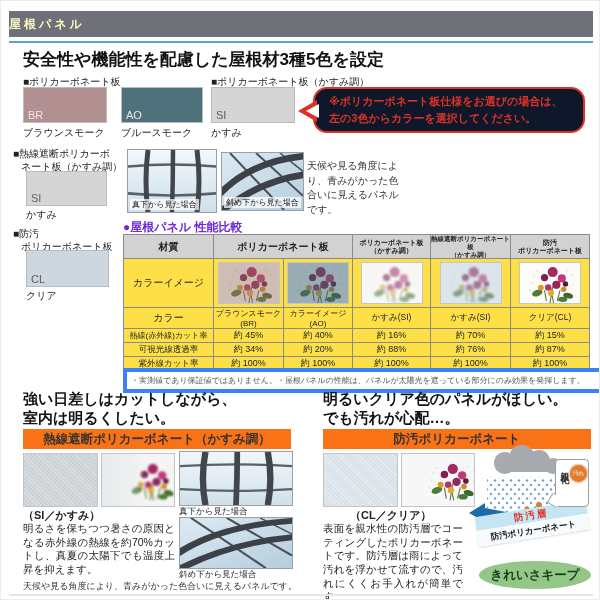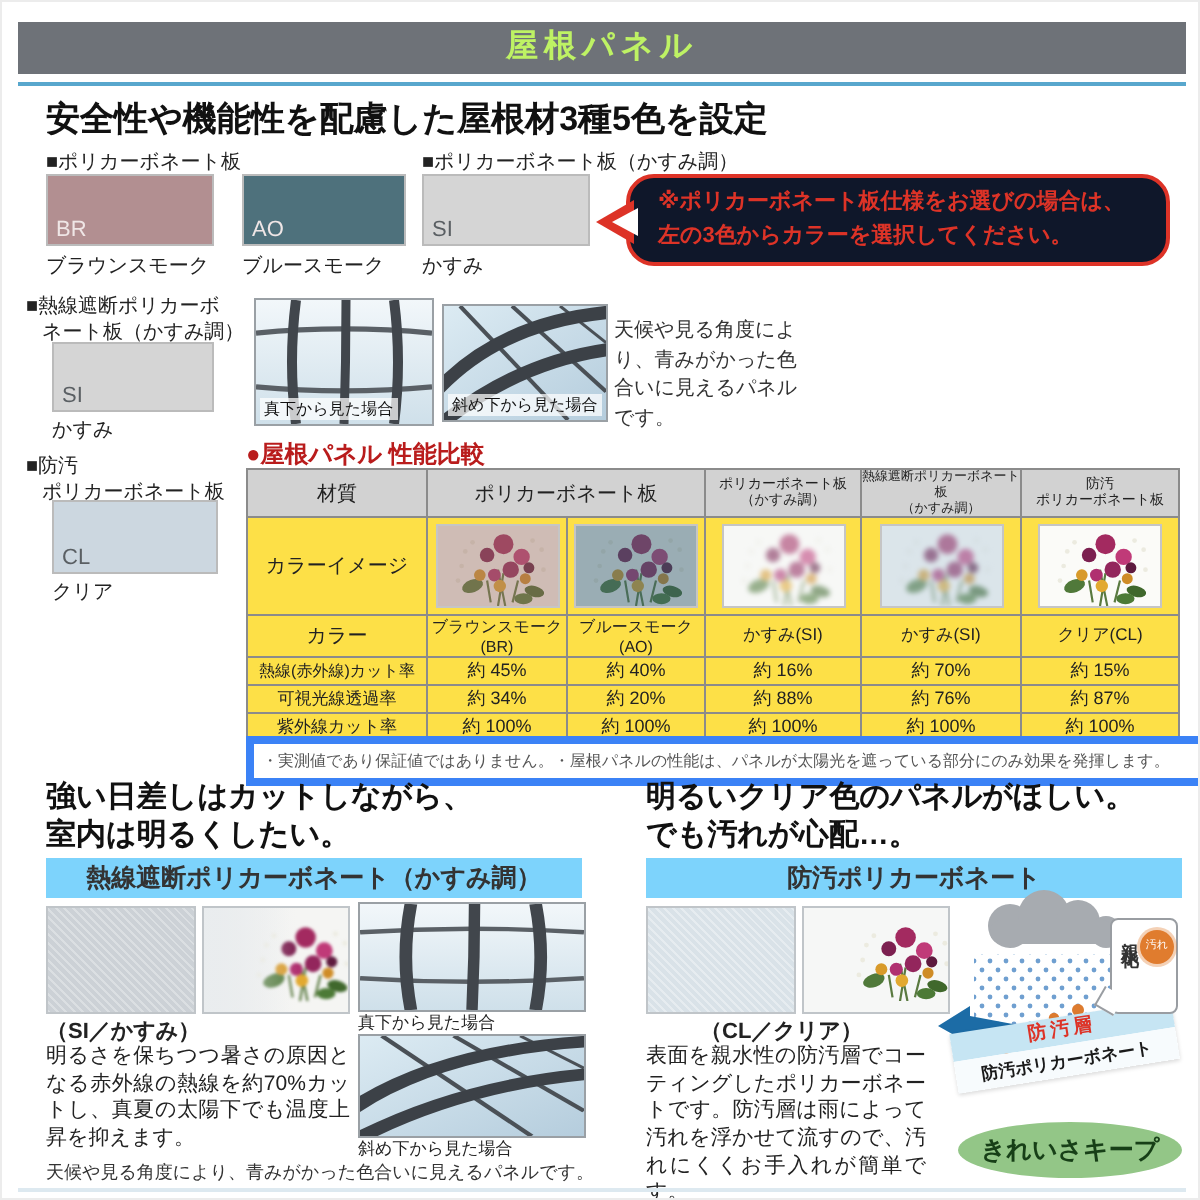--- a/index.html
+++ b/index.html
@@ -1,22 +1,22 @@
 <!DOCTYPE html>
 <html><head>
 <meta charset="utf-8">
 <style>
   html,body{margin:0;padding:0;background:#fff;}
   .page{position:relative;width:600px;height:600px;background:#ffffff;overflow:hidden;
         font-family:"Liberation Sans","DejaVu Sans",sans-serif;color:#222;border:1px solid #ececec;box-sizing:border-box;}
   .abs{position:absolute;}
 
   
-  .hdr{left:8px;top:10px;width:584px;height:26px;background:#6e7278;color:#bef264;
-       font-size:16px;font-weight:bold;text-align:center;line-height:26px;letter-spacing:3px;}
+  .hdr{left:8px;top:10px;width:584px;height:26px;background:#6e7278;color:#fef9c3;
+       font-size:12px;font-weight:bold;line-height:26px;letter-spacing:3px;}
   .hdr-line{left:8px;top:40px;width:584px;height:2px;background:#58a7cd;}
   .main-title{left:22px;top:47px;font-size:17px;font-weight:bold;color:#111;}
 
   
   .sec-label{font-size:10px;font-weight:normal;color:#222;line-height:1.3;}
   .swatch{position:absolute;box-sizing:border-box;border:1px solid #bbb;}
   .swatch .code{position:absolute;left:4px;bottom:1px;font-size:11px;}
   .code-light{color:#efe6e6;} .code-dark{color:#5a5f63;}
   .swatch-name{font-size:10px;color:#222;}
 
@@ -29,42 +29,42 @@
   .callout::after{content:"";position:absolute;left:-9px;top:15px;border-top:7px solid transparent;
            border-bottom:7px solid transparent;border-right:13px solid #fff;}
 
   
   .imgbox{position:absolute;border:1px solid #9aa0a5;overflow:hidden;background:#dfe9f0;}
   .imgbox svg{display:block;width:100%;height:100%;}
   .img-label{position:absolute;left:2px;bottom:2px;font-size:8px;color:#111;background:rgba(255,255,255,.72);padding:0 2px;white-space:nowrap;}
   .heat-note{left:306px;top:158px;width:92px;font-size:10px;line-height:1.45;color:#333;}
 
   
-  .tbl-title{left:122px;top:218px;font-size:12px;font-weight:bold;color:#b91c1c;}
+  .tbl-title{left:122px;top:218px;font-size:12px;font-weight:bold;color:#6d28d9;}
   .tbl-wrap{left:122px;top:233px;}
   table{border-collapse:collapse;table-layout:fixed;width:466px;}
   td{border:1px solid #8b8b8b;text-align:center;vertical-align:middle;padding:0;color:#222;background:#fde047;overflow:hidden;}
   td.th{background:#d2d2d2;}
-  tr.h-head{height:21px;} tr.h-img{height:48px;} tr.h-color{height:13px;} tr.h-perf{height:13px;} tr.h-cert{height:14px;}
+  tr.h-head{height:21px;font-weight:bold;} tr.h-img{height:48px;} tr.h-color{height:13px;} tr.h-perf{height:13px;} tr.h-cert{height:14px;}
   .f10{font-size:10px;} .f9{font-size:9px;} .f85{font-size:8.5px;} .f8{font-size:8px;} .f7{font-size:7px;line-height:1.15;} .f65{font-size:6.5px;line-height:1.2;}
   .note-box{left:122px;top:367px;width:518px;box-sizing:border-box;border:4px solid #3b82f6;background:#fff;
             font-size:8px;color:#555;padding:3px 4px;white-space:nowrap;}
 
   
   .fimg{position:relative;width:60px;height:40px;margin:3px auto;background:#fbfbf8;overflow:hidden;border:1px solid #c5c5c5;}
   .fimg svg{display:block;width:100%;height:100%;}
   .fimg::after{content:"";position:absolute;inset:0;pointer-events:none;}
   .tint-br::after{background:rgba(152,110,100,.45);}
   .tint-ao::after{background:rgba(58,95,112,.5);}
   .hazy  svg{filter:blur(1.2px);} .hazy::after{background:rgba(241,243,244,.45);}
   .hazyb svg{filter:blur(1.3px);} .hazyb::after{background:rgba(183,204,219,.48);}
 
   
   .bheading{font-size:15px;font-weight:bold;color:#111;line-height:1;}
-  .bar{height:20px;background:#7dd3fc;font-size:12.5px;font-weight:bold;color:#333;text-align:center;line-height:20px;}
+  .bar{height:20px;background:#f97316;font-size:12.5px;font-weight:bold;color:#333;text-align:center;line-height:20px;}
   .texbox{position:absolute;border:1px solid #c0c5c9;}
   .tex-si{background:#ccd1d6;background-image:repeating-linear-gradient(45deg,rgba(255,255,255,.3) 0 1px,transparent 1px 3px);}
   .tex-cl{background:#d9e2e8;background-image:repeating-linear-gradient(45deg,rgba(255,255,255,.35) 0 1px,transparent 1px 3px);}
   .flwbox{position:absolute;border:1px solid #c0c5c9;overflow:hidden;}
   .flwbox svg{position:absolute;right:-4px;top:2px;width:56px;height:48px;}
   .flw-frost{background:linear-gradient(90deg,#e7eaec,#f5f5f3 60%);}
   .flw-frost svg{filter:blur(0.8px);}
   .flw-frost::after{content:"";position:absolute;inset:0;background:linear-gradient(90deg,rgba(234,237,239,.9),rgba(255,255,255,0) 65%);}
   .flw-clear{background:#f6f7f6;}
   .codeline{font-size:11px;font-weight:bold;color:#222;}
@@ -274,21 +274,21 @@
               <div class="fimg">
                 <svg viewBox="0 0 60 44">
                   <use href="#bouquet"></use>
                 </svg>
               </div>
             </td>
       </tr>
       <tr class="h-color">
         <td class="f10">カラー</td>
         <td class="f8">ブラウンスモーク(BR)</td>
-        <td class="f8">ブルースモーク(AO)</td>
+        <td class="f8">カラーイメージ(AO)</td>
         <td class="f85">かすみ(SI)</td>
         <td class="f85">かすみ(SI)</td>
         <td class="f85">クリア(CL)</td>
       </tr>
       <tr class="h-perf">
         <td class="f8">熱線(赤外線)カット率</td>
         <td class="f9">約 45%</td>
         <td class="f9">約 40%</td>
         <td class="f9">約 16%</td>
         <td class="f9">約 70%</td>

